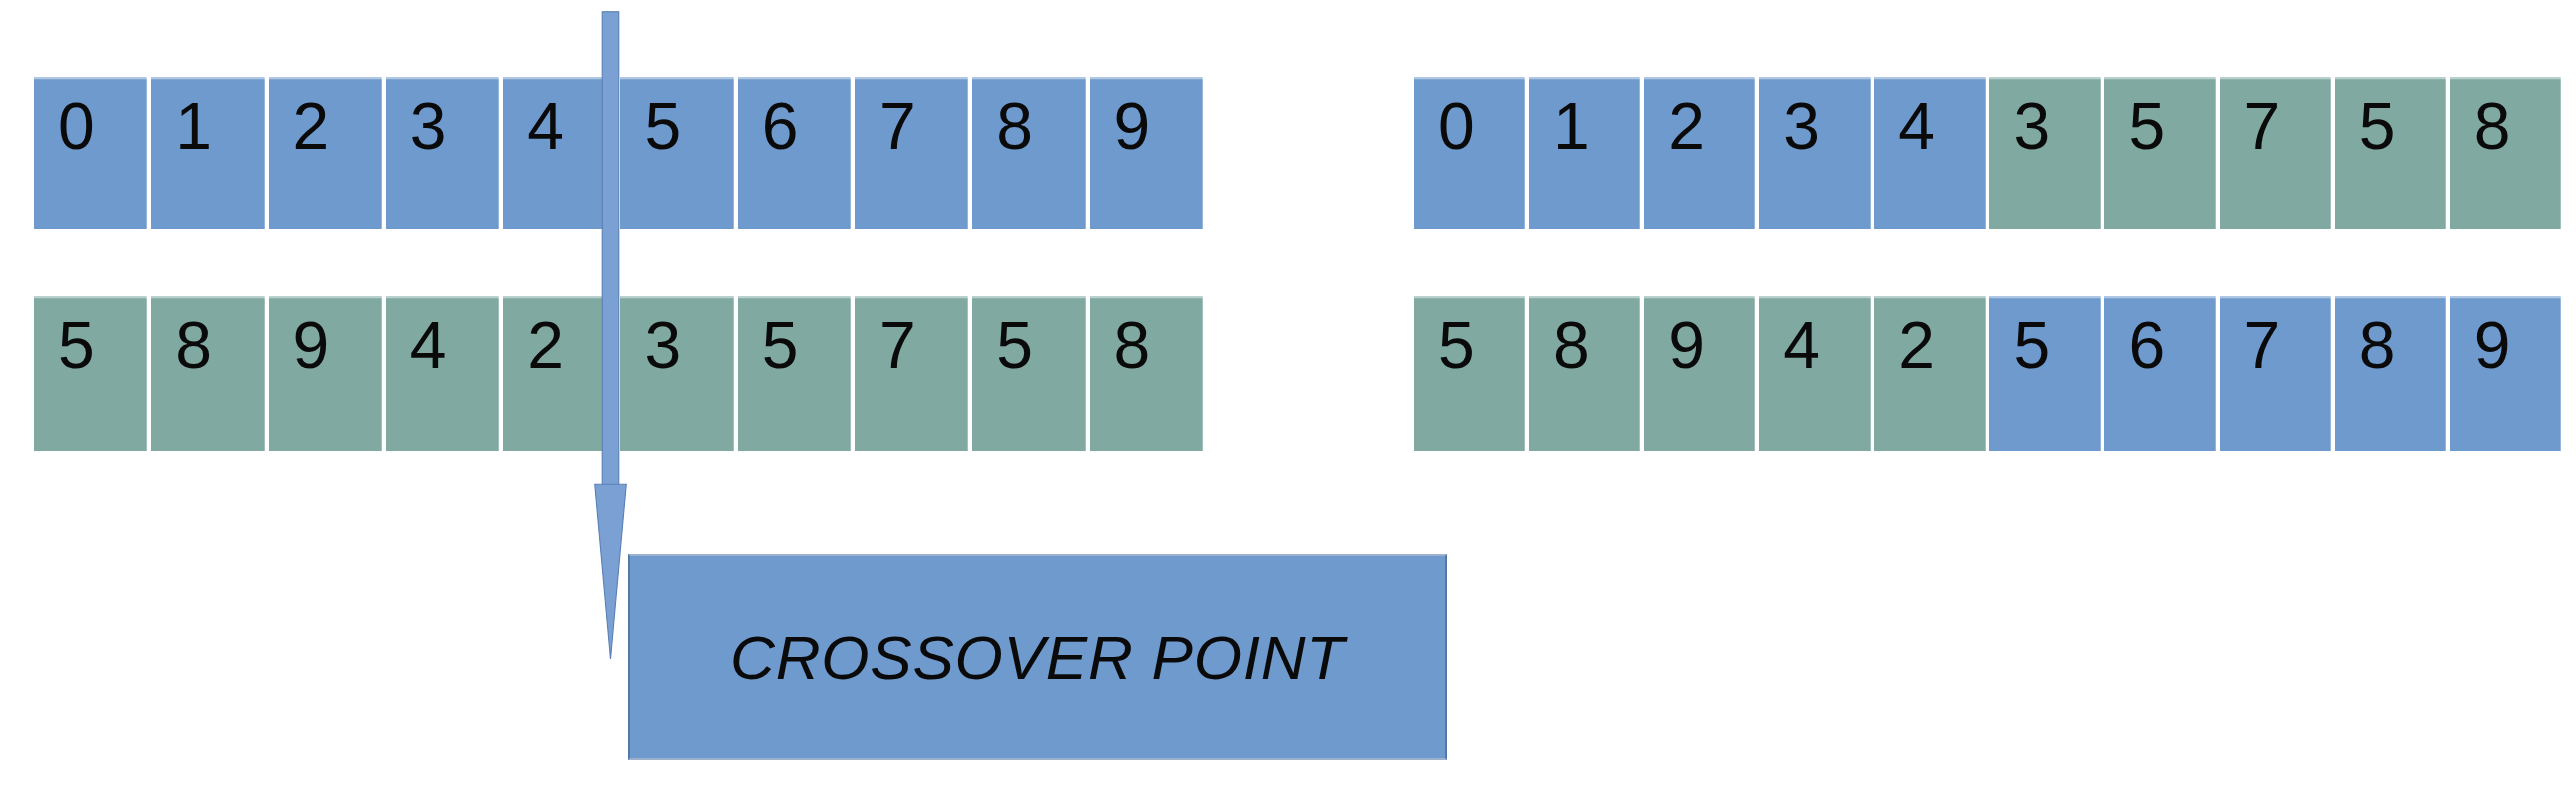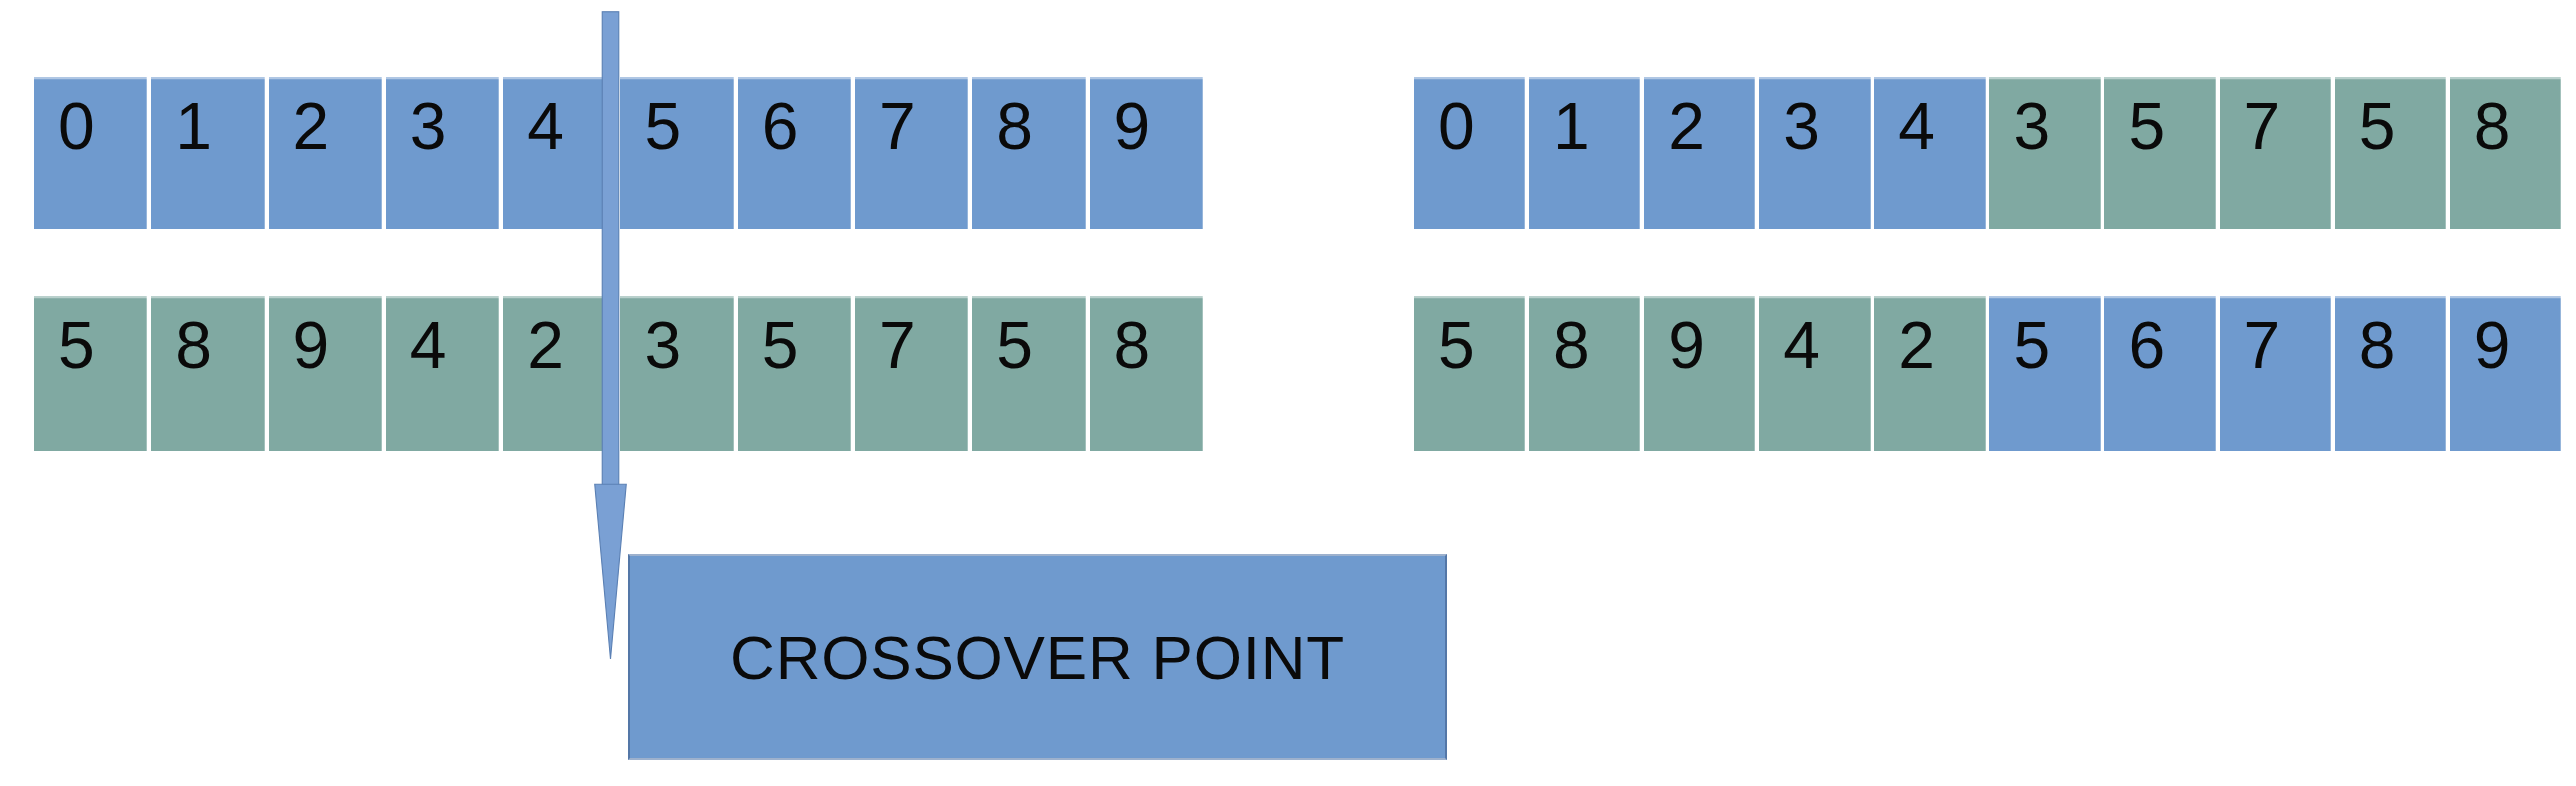--- a/index.html
+++ b/index.html
@@ -55,20 +55,21 @@
     width: 819px;
     height: 206px;
     box-sizing: border-box;
     background: var(--blue, #6f9ace);
     border: 2.3px solid var(--box_border, #5477a7);
     border-top-color: #9db1cd;
     border-bottom-color: #9db1cd;
     display: flex;
     align-items: center;
     justify-content: center;
+    font-style: italic;
   }
   .label-box span {
     font-size: 62px;
     color: #0a0a0a;
     letter-spacing: 0.8px;
     white-space: nowrap;
   }
 </style>
 </head>
 <body>

